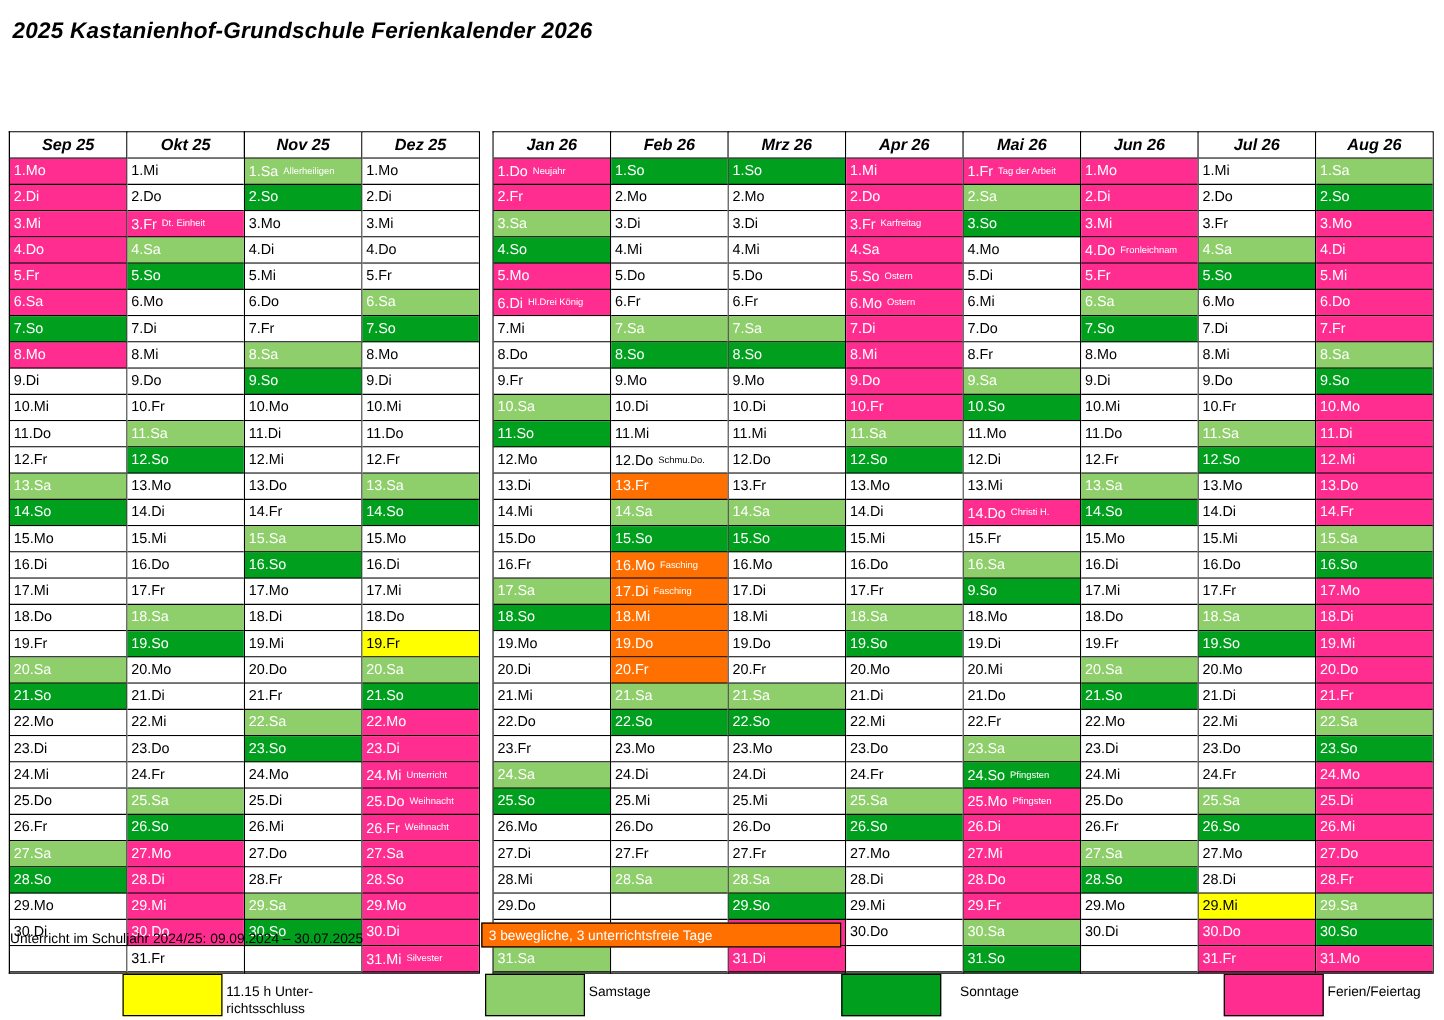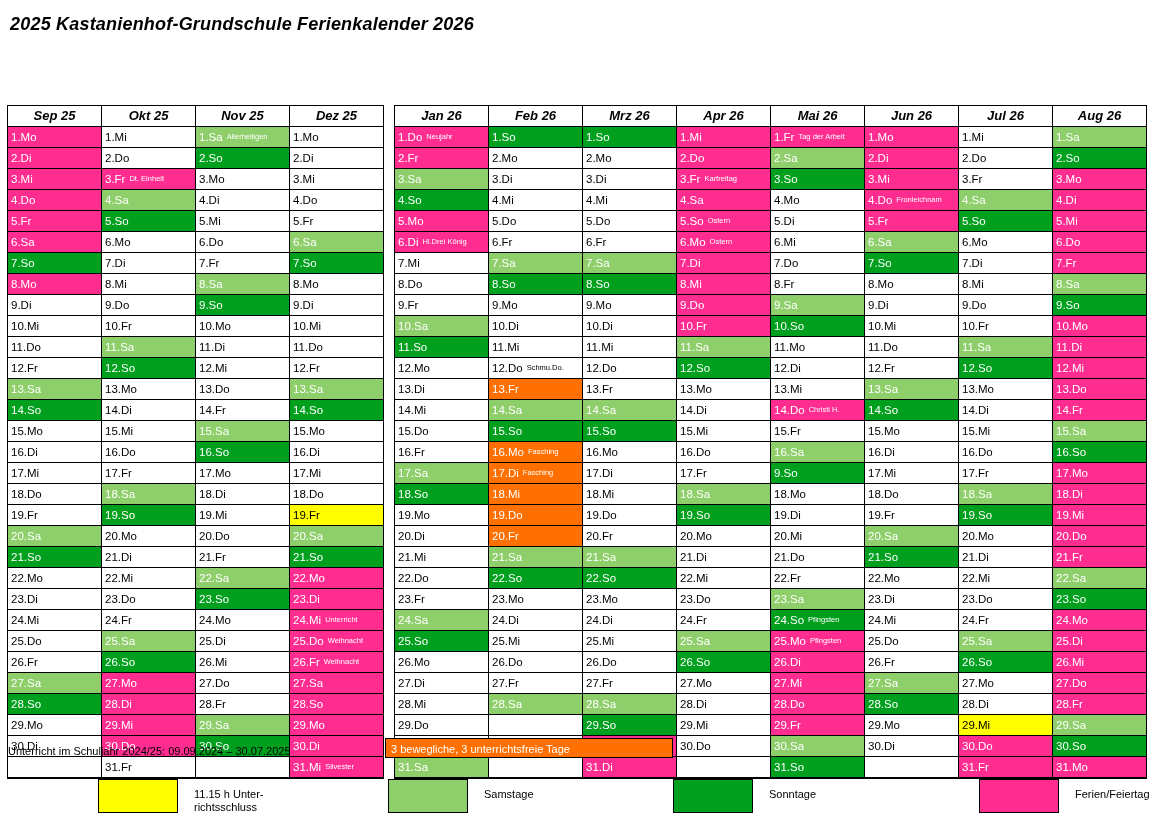--- a/index.html
+++ b/index.html
@@ -79,26 +79,26 @@
   }
   .legend{
     position:absolute;left:0;top:779px;width:1155px;height:36px;
   }
   .lg{position:absolute;top:0;display:flex;align-items:flex-start;}
   .sw{
     width:80px;height:34px;border:1px solid #000;
     box-sizing:border-box;
   }
   .lglab{
-    font-size:11px;margin-left:16px;line-height:13px;margin-top:9px;
+    font-size:11px;margin-left:3px;line-height:13px;margin-top:9px;
     white-space:pre-line;
   }
   .lg1{left:98px;}
   .lg2{left:388px;}
-  .lg3{left:673px;}
+  .lg3{left:673px;gap:12px;}
   .lg4{left:955px;padding-left:24px;}
 </style>
 </head>
 <body>
 
 <div class="page">
 
   <div class="title">2025 Kastanienhof-Grundschule Ferienkalender 2026</div>
 
   <div class="cal" id="calendar">

